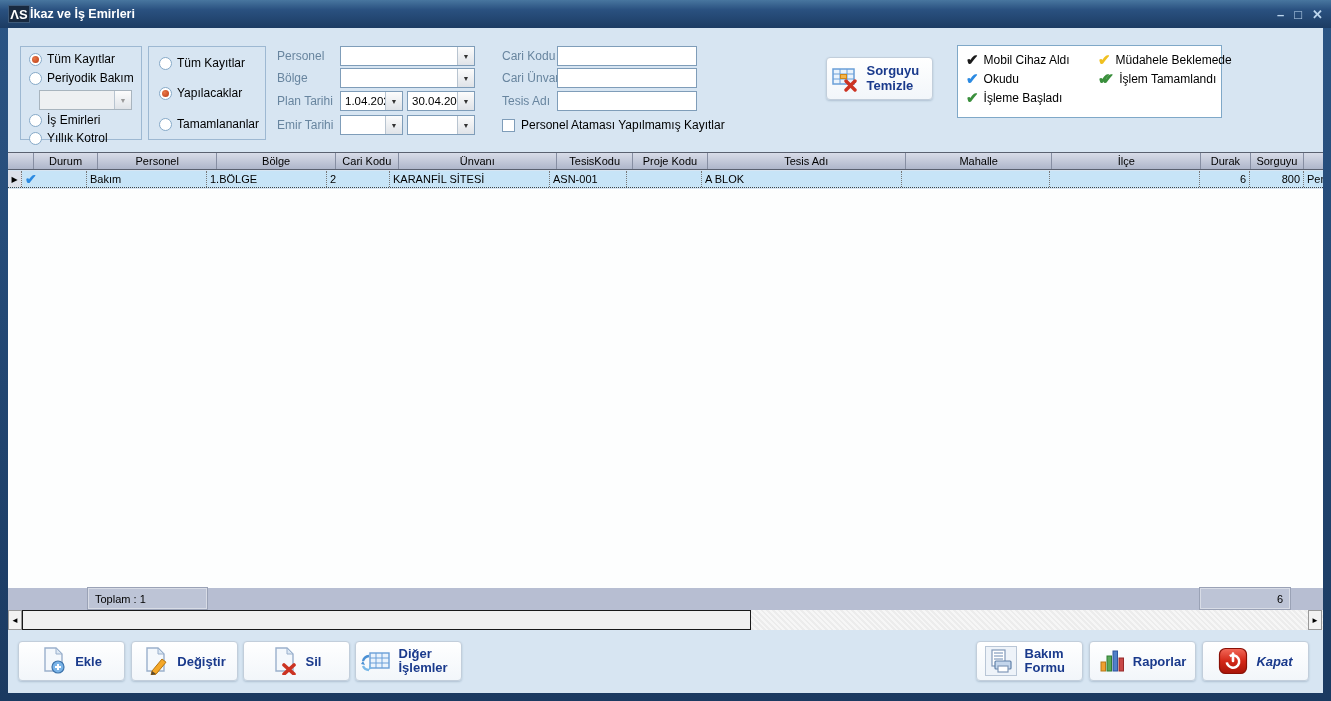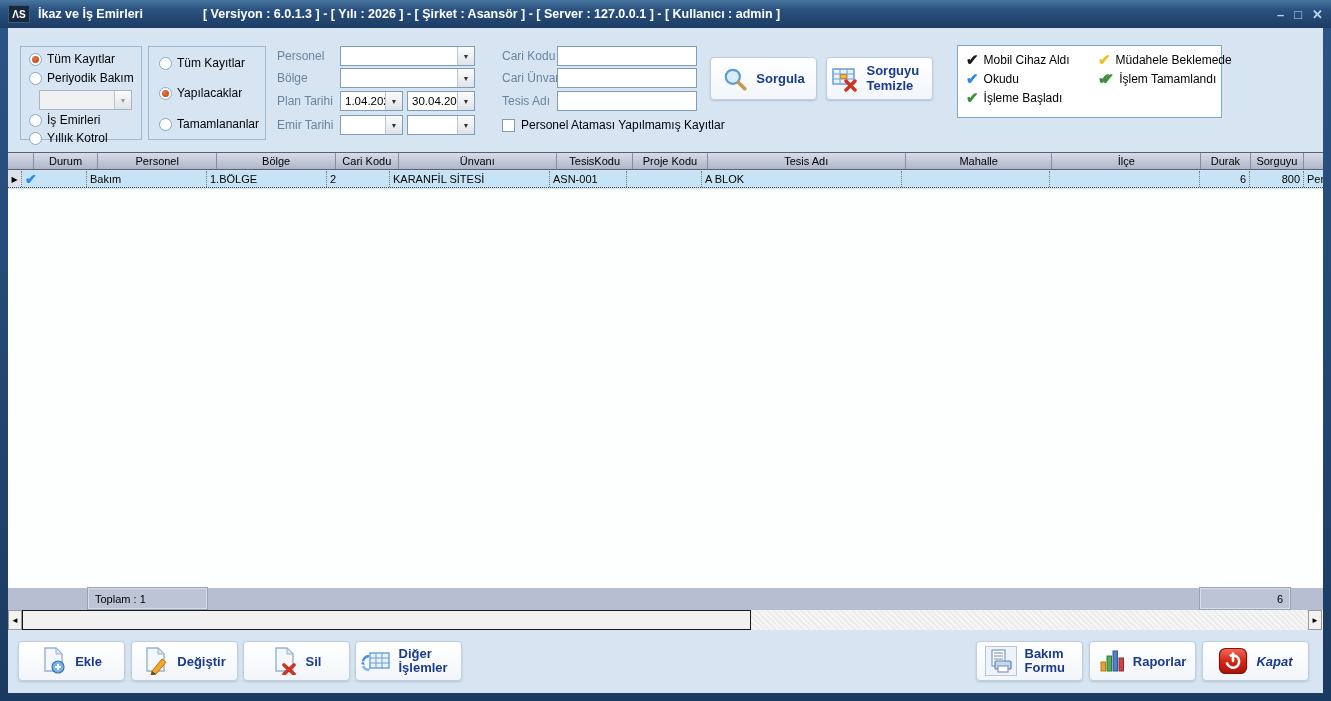--- a/index.html
+++ b/index.html
@@ -4,21 +4,21 @@
 <style>
   * { margin:0; padding:0; box-sizing:border-box; }
   html,body { font-family:"Liberation Sans", sans-serif; background:#888; }
   .window { position:relative; width:1331px; height:701px; background:linear-gradient(180deg,#2b5585,#1b3a61); overflow:hidden; }
 
   
   .titlebar { position:absolute; top:0; left:0; right:0; height:28px;
     background:linear-gradient(180deg,#48769f 0%,#2a5180 35%,#1c3c63 100%);
     display:flex; align-items:center; padding:0 8px; color:#fff; }
   .logo { width:22px; height:18px; background:#18293f; border:1px solid #3d5a7a; color:#fff;
-    font-weight:bold; font-size:10px; display:flex; align-items:center; justify-content:center; margin-right:8px; }
+    font-weight:bold; font-size:13px; display:flex; align-items:center; justify-content:center; margin-right:0; }
   .tb-title { font-size:12.5px; font-weight:bold; white-space:nowrap; }
   .tb-sub { font-size:12.5px; font-weight:bold; margin-left:60px; white-space:nowrap; }
   .tb-controls { margin-left:auto; display:flex; gap:10px; align-items:center; color:#bcd6ee; font-weight:bold; font-size:13px; }
   .tb-controls span { cursor:default; line-height:1; }
 
   
   .content { position:absolute; top:28px; left:8px; right:8px; bottom:8px; background:#d7e5f2; }
 
   
   .groupbox { position:absolute; border:1px solid #9db8d2; }
@@ -95,21 +95,20 @@
   .sunken { border:1px solid #b9c6d6; background:#eef3f9; padding:1px; }
 </style>
 </head>
 <body>
 
 <div class="window">
 
   <div class="titlebar">
     <div class="logo">ΛS</div>
     <div class="tb-title">İkaz ve İş Emirleri</div>
-    <div class="tb-sub">[ Versiyon : 6.0.1.3 ] - [ Yılı : 2026 ] - [ Şirket : Asansör ]  - [ Server : 127.0.0.1 ] - [ Kullanıcı : admin ]</div>
     <div class="tb-controls">
       <span>–</span>
       <span>□</span>
       <span>✕</span>
     </div>
   </div>
 
   <div class="content">
 
     <div class="groupbox gb1">
@@ -189,29 +188,20 @@
     <input class="input" style="position: absolute; left: 549px; top: 40px; width: 140px;" value="">
 
     <span class="flabel" style="left:494px;top:66px;">Tesis Adı</span>
     <input class="input" style="position: absolute; left: 549px; top: 63px; width: 140px;" value="">
 
     <div class="check-row" style="left:494px;top:90px;">
       <span class="checkbox"></span>
       <span>Personel Ataması Yapılmamış Kayıtlar</span>
     </div>
 
-    <div class="btn q-btn" style="left:702px;top:29px;">
-      <span class="icon-box">
-        <svg width="26" height="26" viewBox="0 0 24 24">
-          <circle cx="10" cy="10" r="6.5" fill="#d9ecfa" stroke="#5b9bd5" stroke-width="2"></circle>
-          <line x1="15" y1="15" x2="21" y2="21" stroke="#c89858" stroke-width="3.5" stroke-linecap="round"></line>
-        </svg>
-      </span>
-      <span>Sorgula</span>
-    </div>
 
     <div class="btn q-btn" style="left:818px;top:29px;">
       <span class="icon-box">
         <svg width="28" height="26" viewBox="0 0 28 26">
           <rect x="2" y="3" width="21" height="15" fill="#eaf3fc" stroke="#6a9fd8" stroke-width="1.5"></rect>
           <line x1="2" y1="8" x2="23" y2="8" stroke="#6a9fd8"></line>
             <line x1="2" y1="13" x2="23" y2="13" stroke="#6a9fd8"></line>
           <line x1="9" y1="3" x2="9" y2="18" stroke="#6a9fd8"></line>
             <line x1="16" y1="3" x2="16" y2="18" stroke="#6a9fd8"></line>
           <rect x="9.5" y="8.5" width="6" height="4" fill="#f5b54a" stroke="#d08818"></rect>

